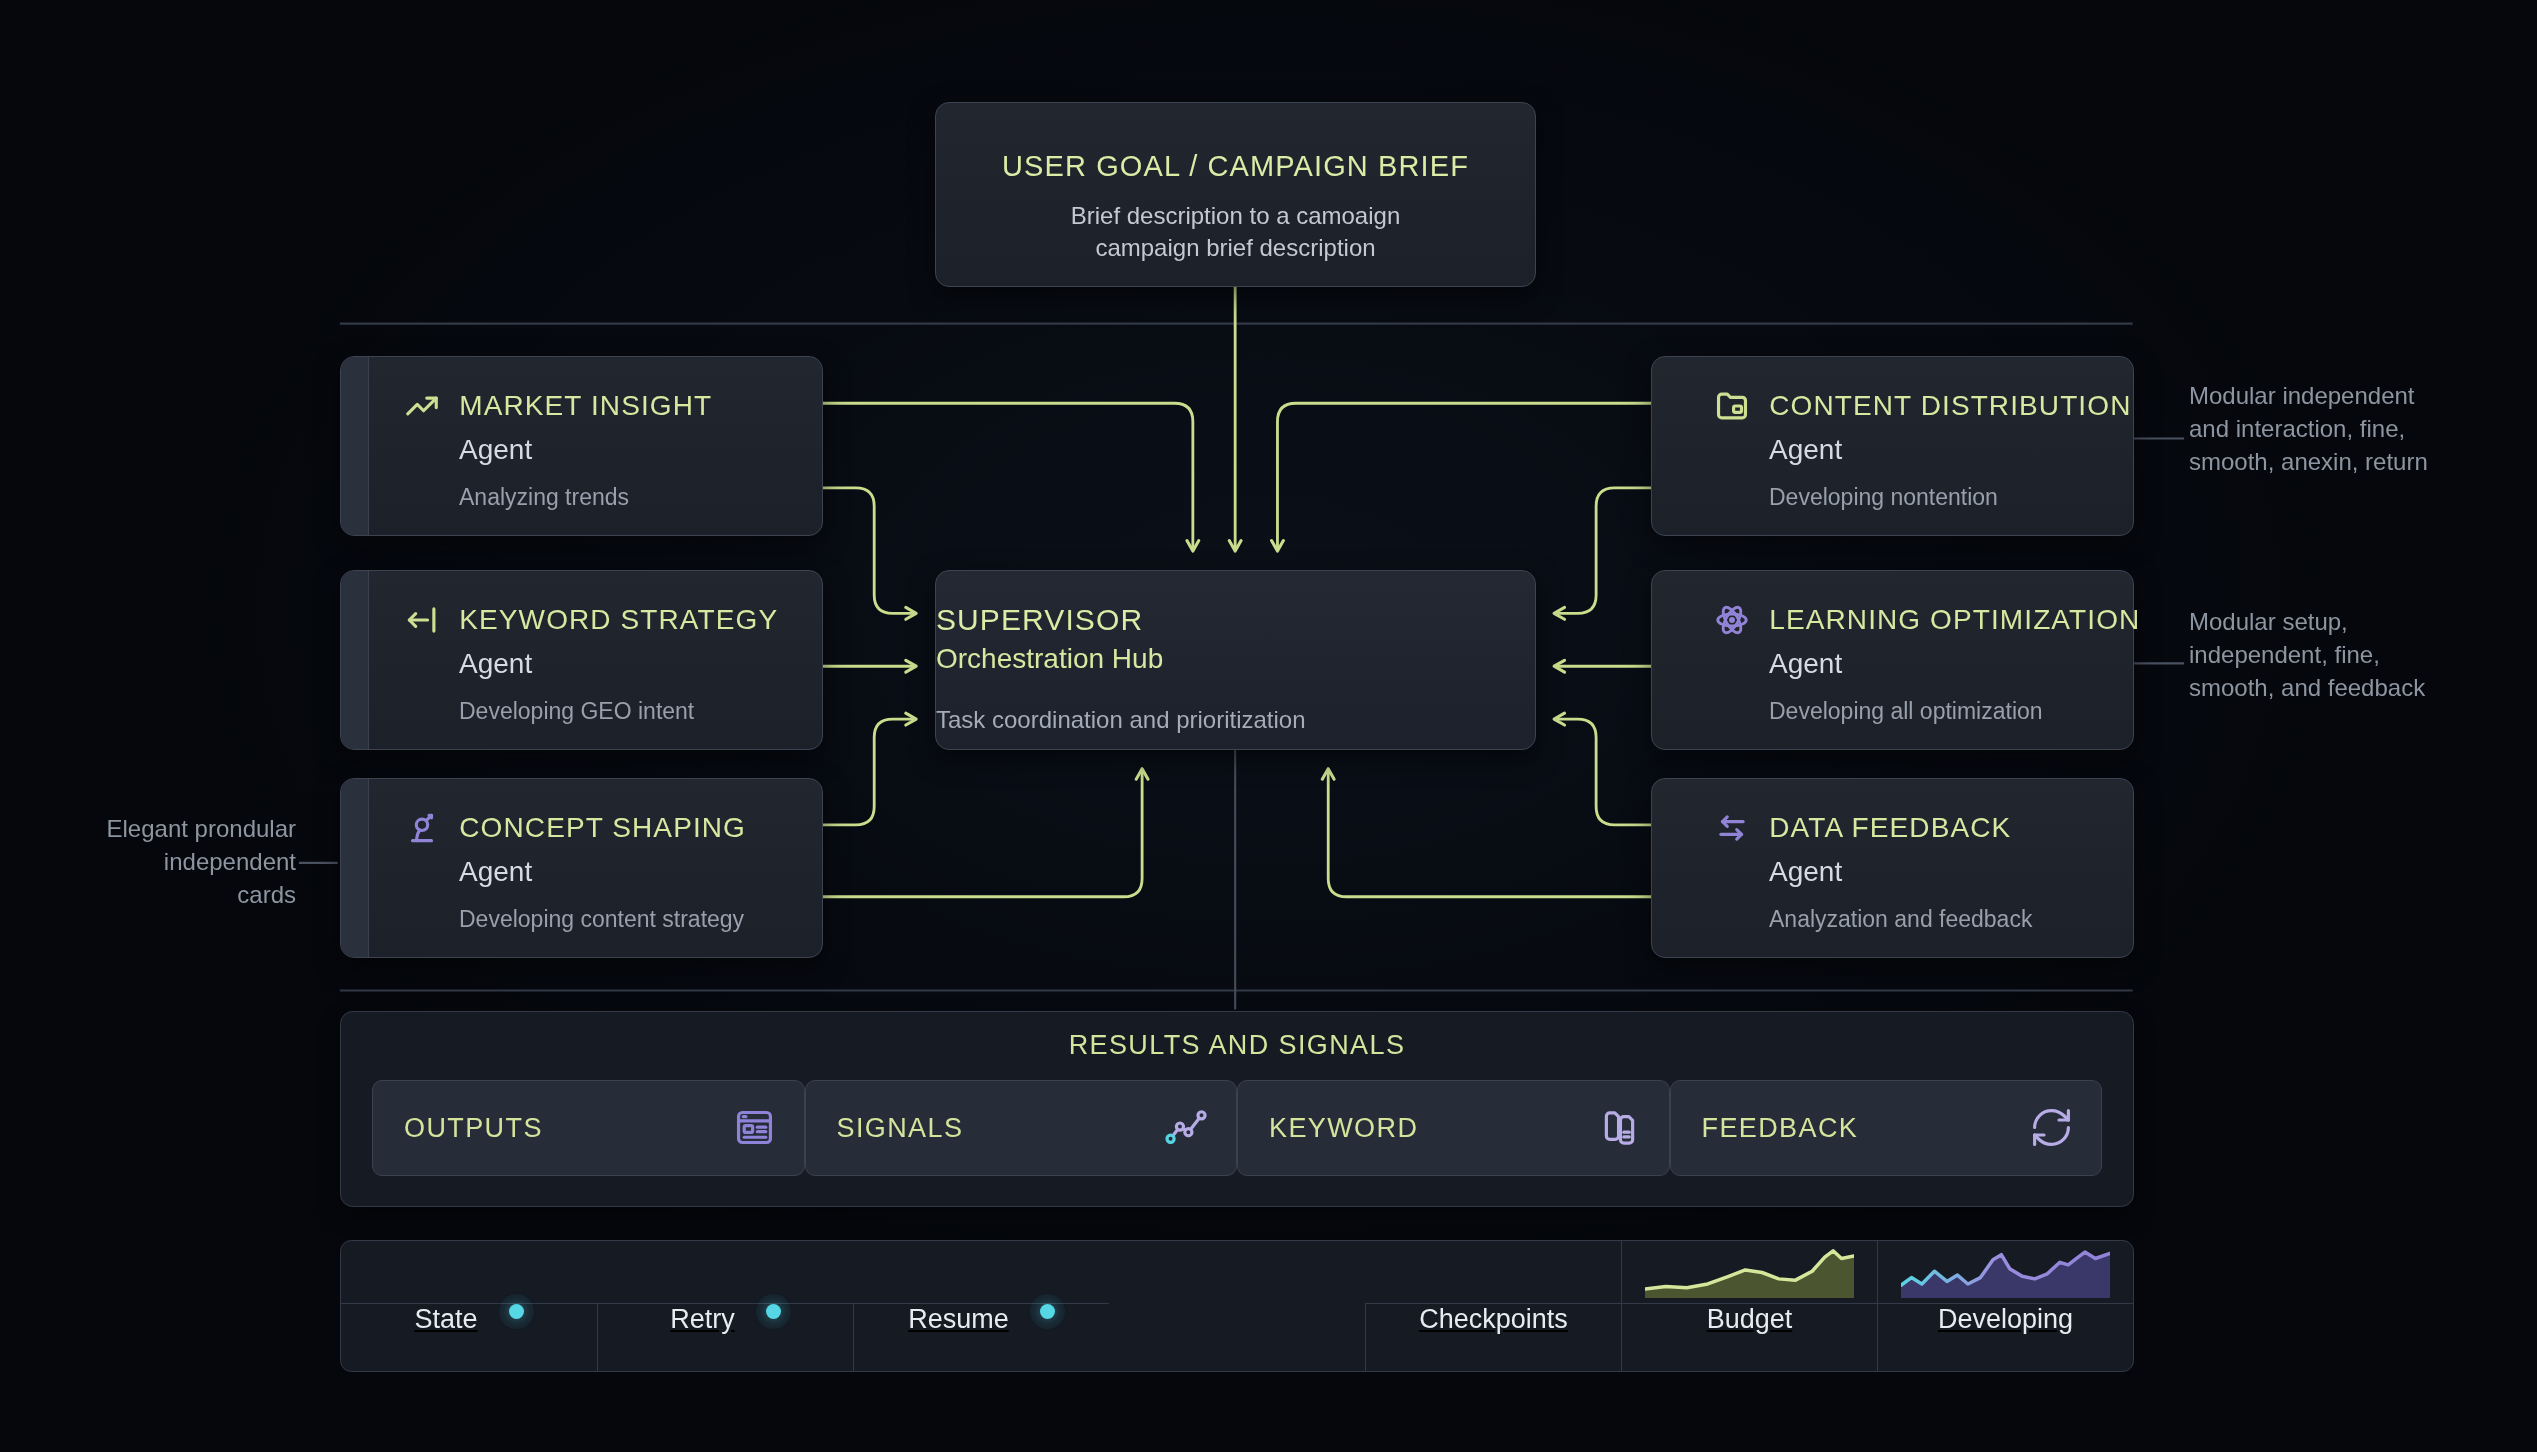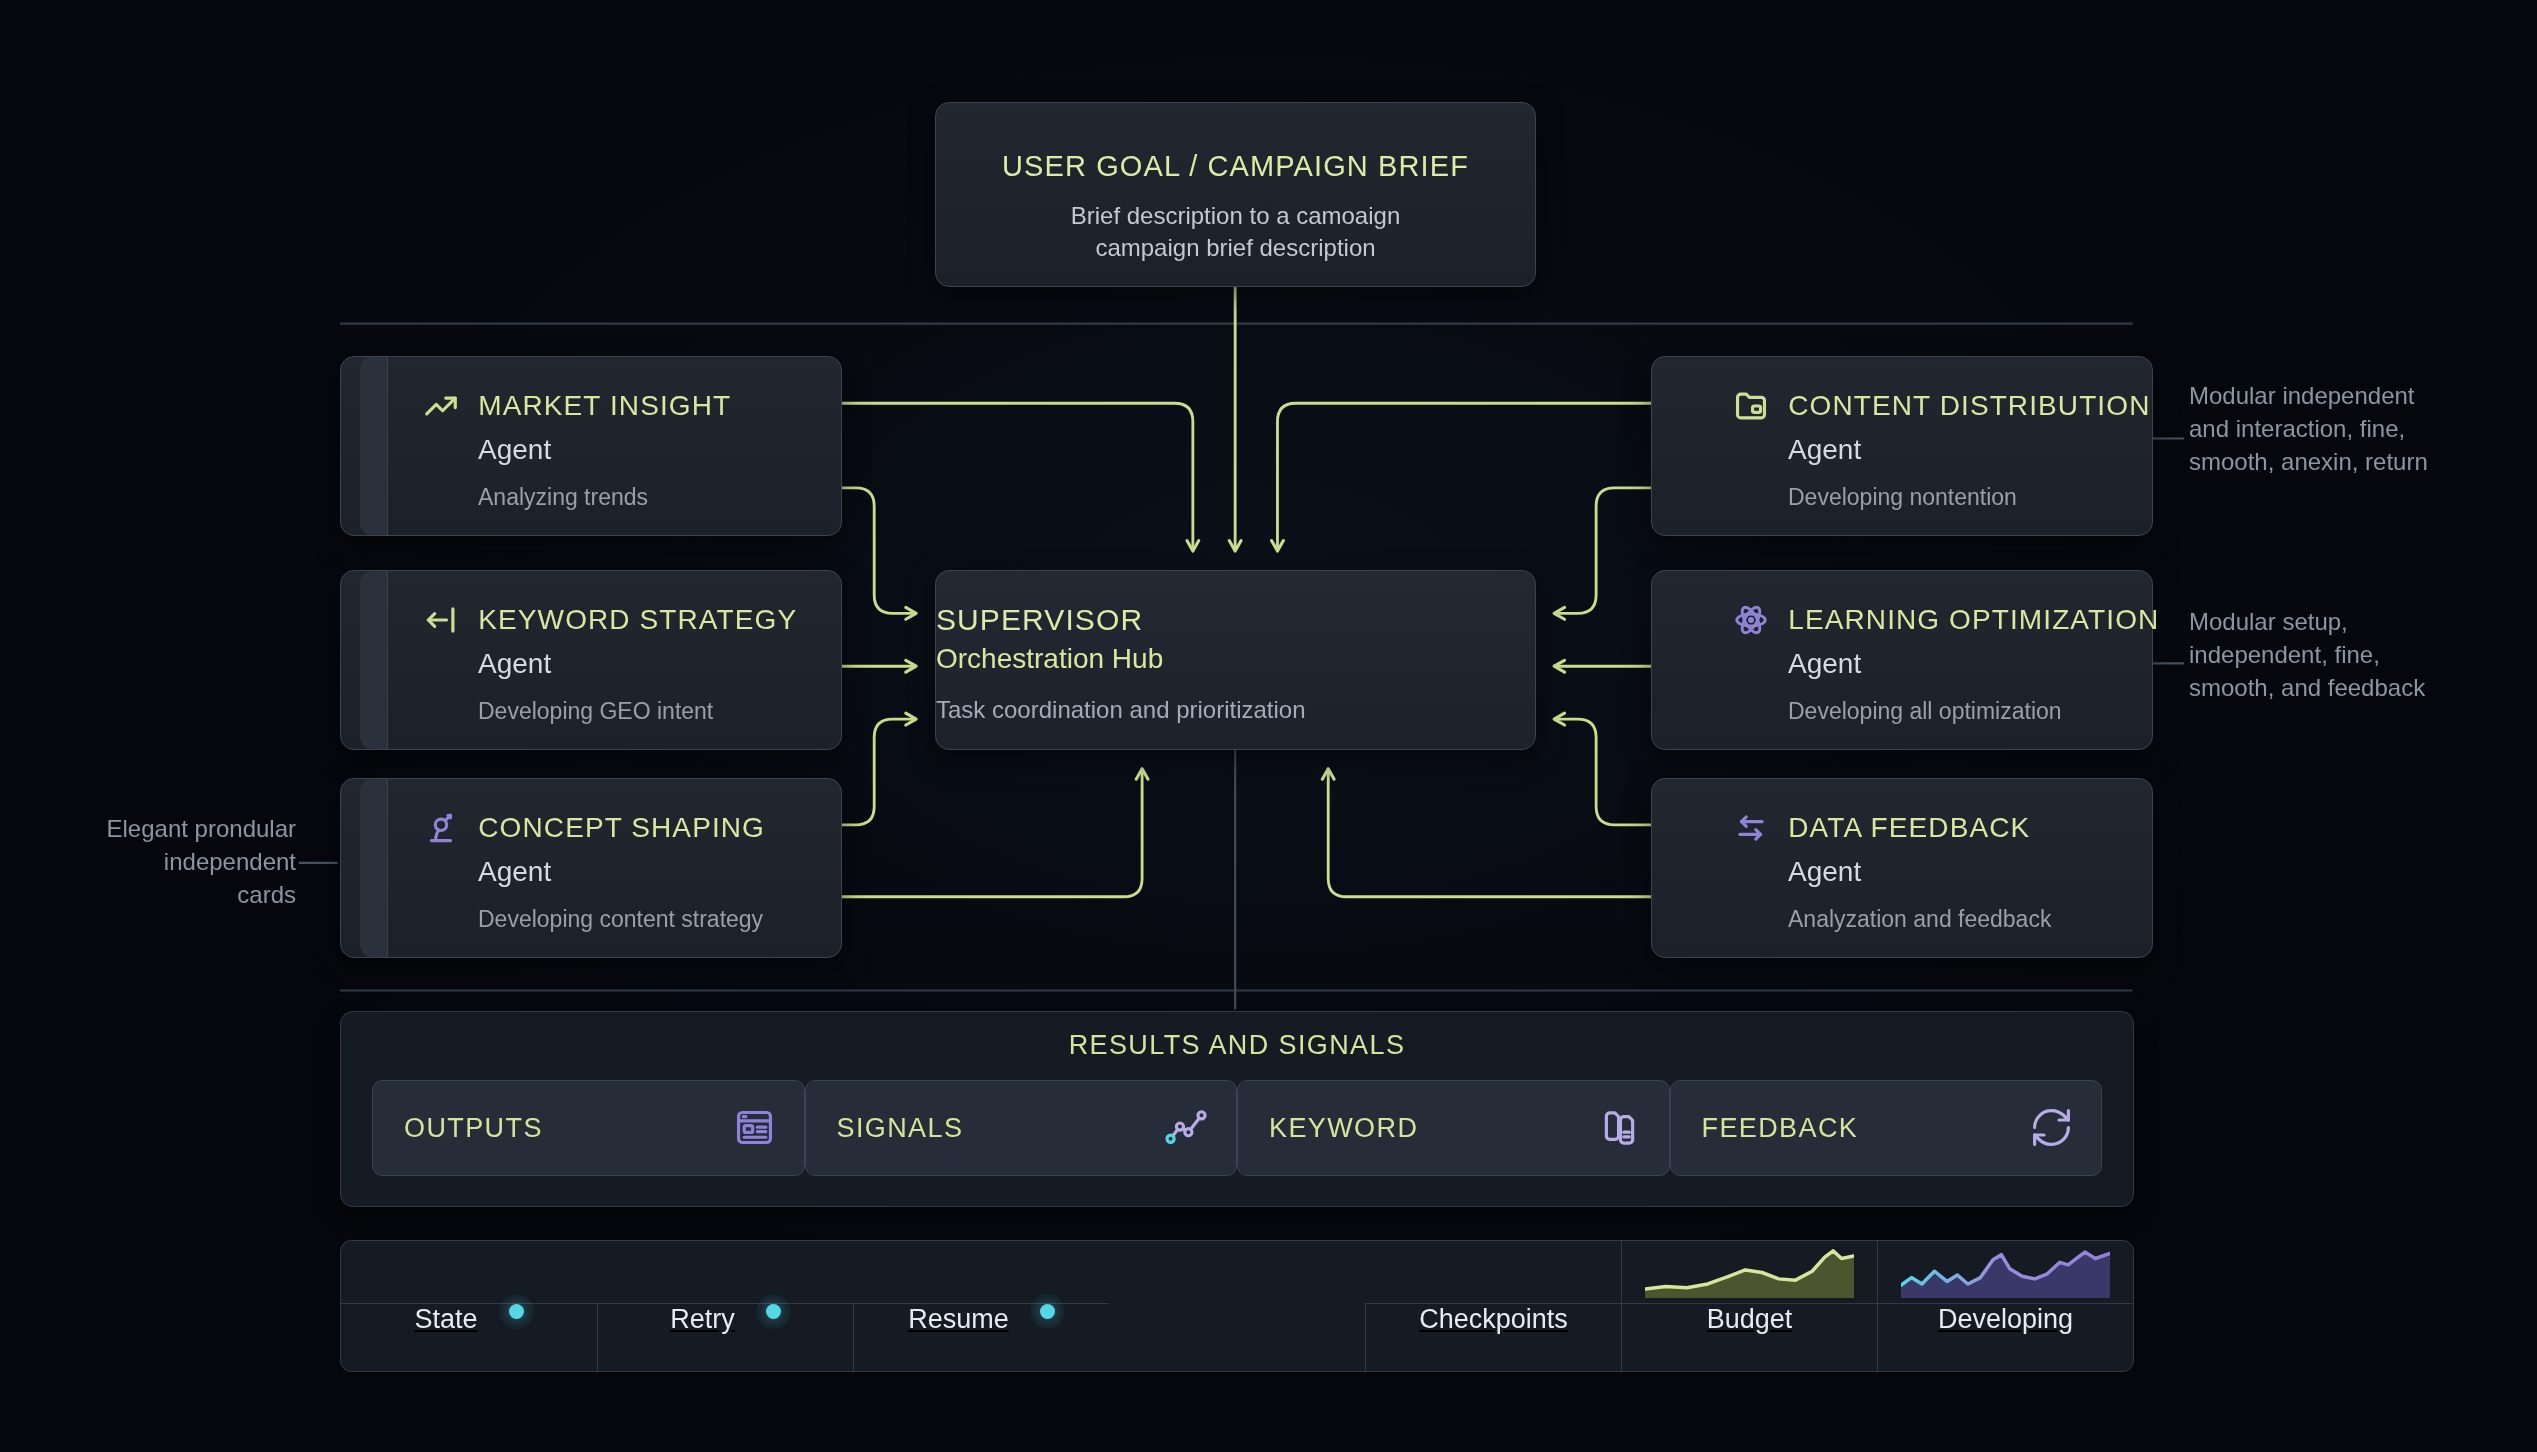--- a/index.html
+++ b/index.html
@@ -8,37 +8,37 @@
     background:radial-gradient(1128px 705px at 50% 42%, #0b1019 0%, #070a11 55%, #05070c 100%);}
   svg.wires{position:absolute;left:0;top:0;width:2538px;height:1453px;z-index:1;}
 
   
   .box{position:absolute;z-index:2;background:linear-gradient(180deg,#21262f,#1b2029);
     border:1.4px solid #3c4452;border-radius:14px;box-shadow:0 8.5px 24px rgba(0,0,0,.5);}
   .topbox{left:935px;top:102px;width:599px;height:183px;text-align:center;}
   .topbox .t{margin-top:47px;font-size:29px;letter-spacing:1.1px;font-weight:500;color:#dceba6;}
   .topbox .s{margin-top:17px;font-size:24px;line-height:32px;color:#c3c9d3;}
 
-  .card{height:178px;display:flex;padding-left:19px;}
+  .card{height:178px;display:flex;}
   .card.leftcol{left:340px;width:481px;}
   .card.rightcol{left:1651px;width:481px;}
   .card-accent{width:27px;flex:0 0 27px;background:#2b313c;border-radius:12px 0 0 12px;border-right:0.7px solid #39414e;}
   .card-body{flex:1;padding:30px 14px 0 34px;}
   .card.rightcol .card-body{padding-left:61px;}
   .trow{display:flex;align-items:center;gap:18.3px;}
   .icon54{width:38px;height:38px;flex:0 0 38px;display:flex;align-items:center;justify-content:center;}
   .icon54 svg{width:38px;height:38px;}
   .ctitle{font-size:28px;letter-spacing:1.1px;font-weight:500;color:#d9e7a0;white-space:nowrap;}
   .crole{margin:8.5px 0 0 56px;font-size:28px;color:#d6dbe3;}
   .cdesc{margin:18.3px 0 0 56px;font-size:23px;color:#98a0ac;}
 
   .supervisor{left:935px;top:570px;width:599px;height:178px;text-align:left;background:linear-gradient(180deg,#232832,#1c212b);}
   .supervisor .t1{margin-top:32px;font-size:30px;letter-spacing:1.1px;font-weight:500;color:#dcebA6;color:#dceba6;}
   .supervisor .t2{margin-top:5.6px;font-size:28px;color:#d9e7a0;}
-  .supervisor .t3{margin-top:21px;font-size:24px;color:#a4acb8;}
+  .supervisor .t3{margin-top:31px;font-size:24px;color:#a4acb8;}
 
   
   .ann{position:absolute;z-index:2;font-size:24px;line-height:33px;color:#8d95a1;}
   .ann-left{left:70px;top:812px;width:226px;text-align:right;}
   .ann-rt{left:2189px;top:379px;width:324px;}
   .ann-rm{left:2189px;top:605px;width:324px;}
 
   
   .results{position:absolute;z-index:2;left:340px;top:1011px;width:1792px;height:194px;
     background:#151a23;border:1.4px solid #333a47;border-radius:12.7px;box-shadow:0 8.5px 21px rgba(0,0,0,.4);}

